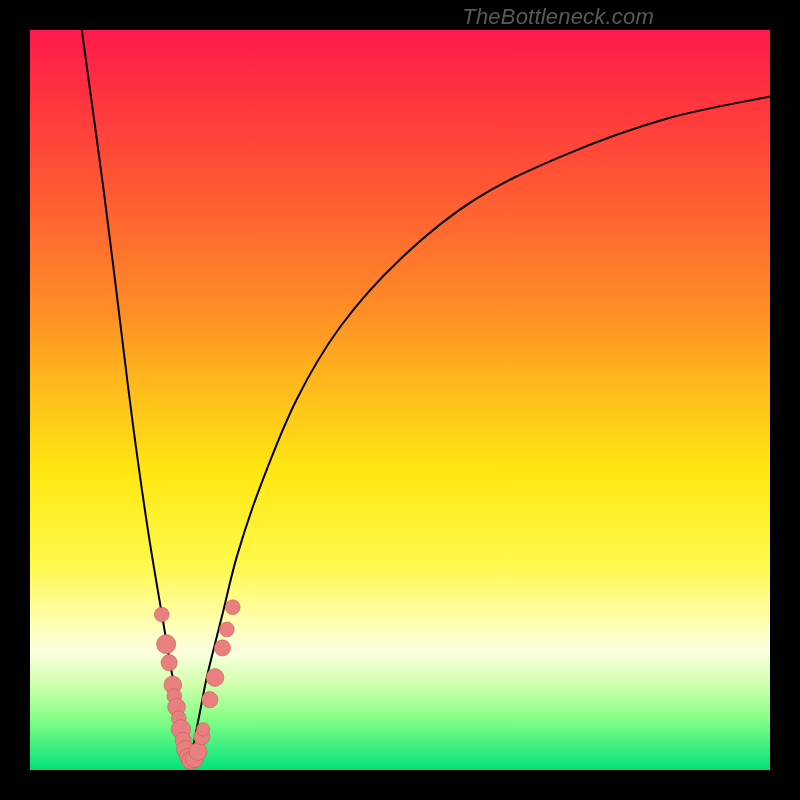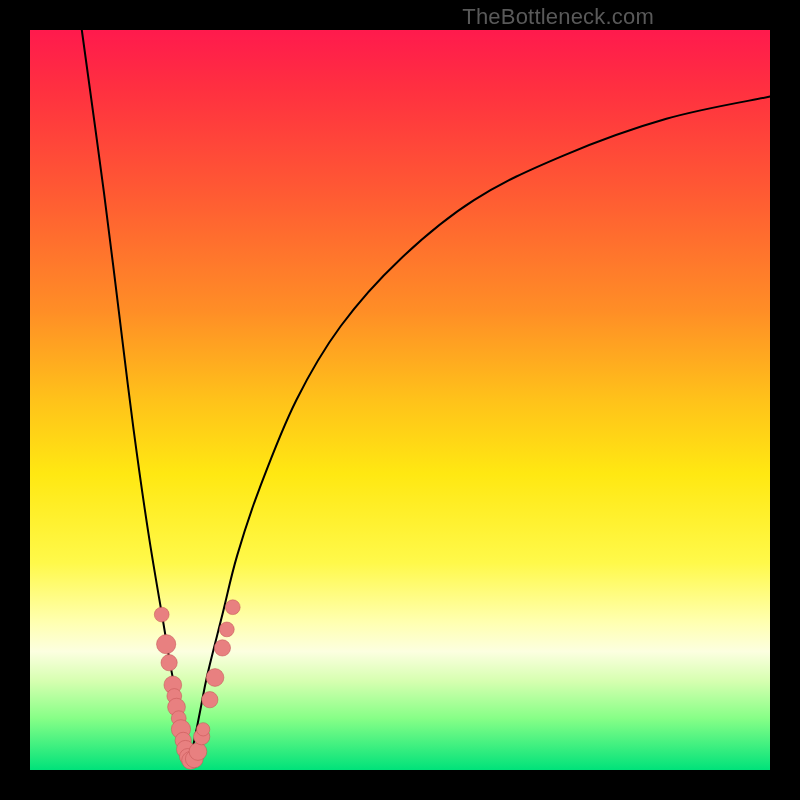--- a/index.html
+++ b/index.html
@@ -11,20 +11,21 @@
     background: #000;
     font-family: Arial, Helvetica, sans-serif;
   }
   .frame {
     position: absolute;
     left: 0;
     top: 0;
     width: 662px;
     height: 800px;
     background: #000;
+    font-style: italic;
   }
   .plot {
     position: absolute;
     left: 30px;
     top: 30px;
     width: 740px;
     height: 740px;
     background: linear-gradient(
       to bottom,
       #ff1a4d 0%,

